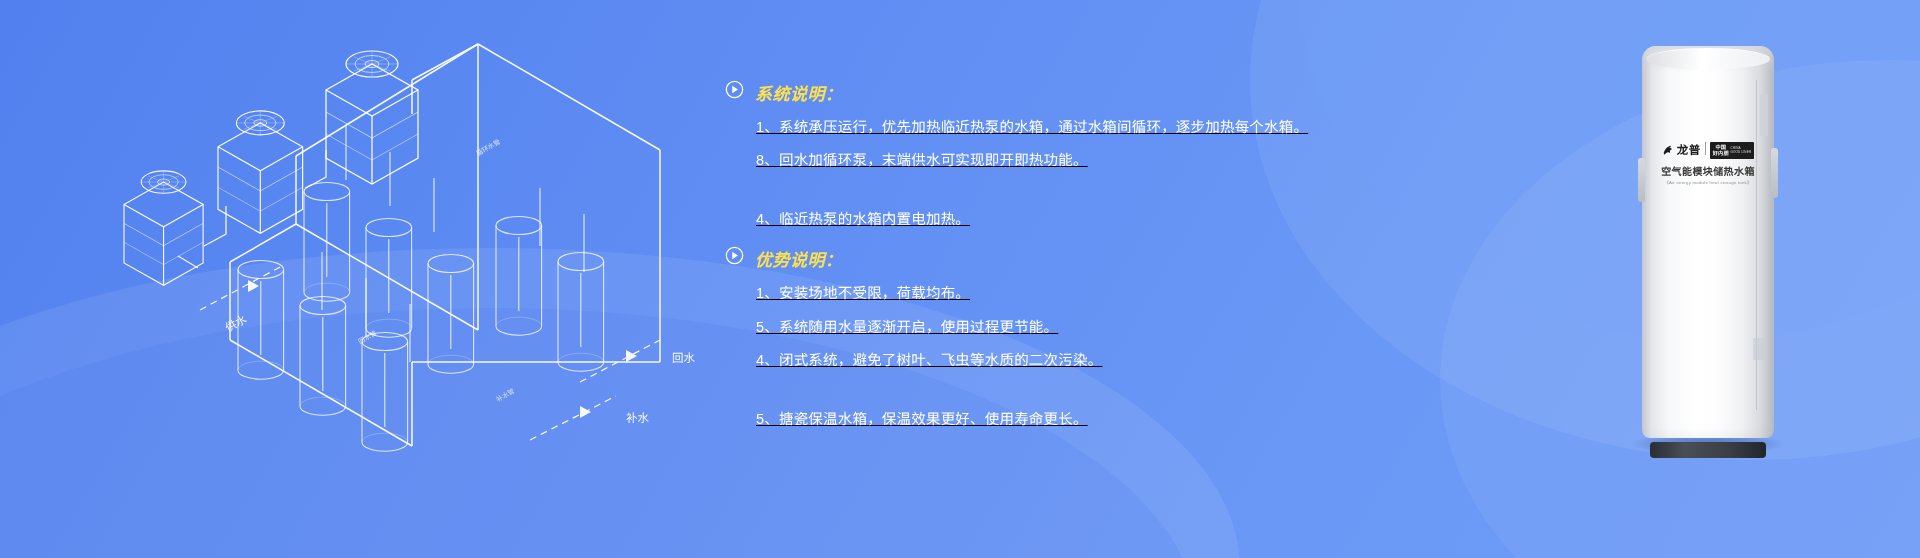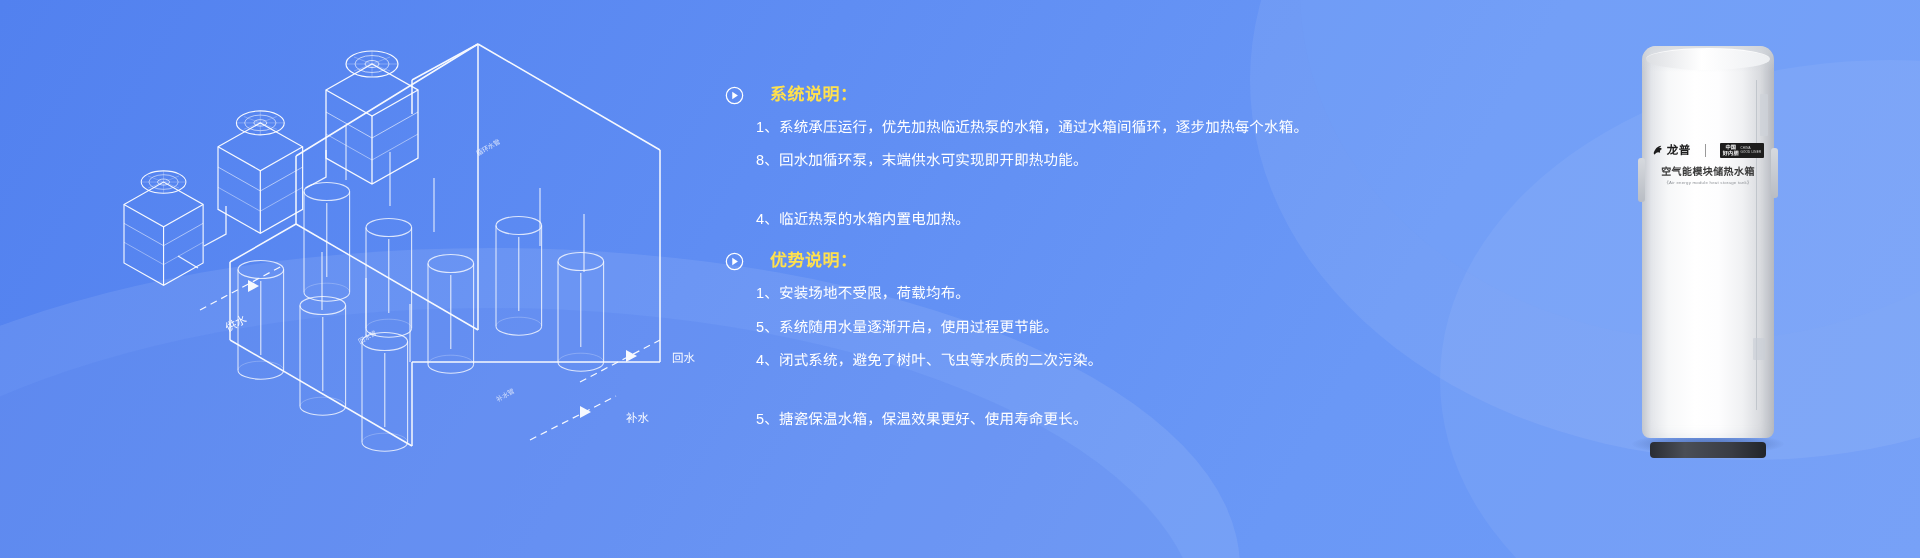--- a/index.html
+++ b/index.html
@@ -60,38 +60,39 @@
   
   .copy {
     position:absolute;
     left:725px; top:80px;
     width:600px;
   }
   .section { margin-bottom:16px; }
   .section:last-child { margin-bottom:0; }
 
   .sec-head {
-    display:flex; align-items:flex-end;
-    gap:26px;
+    display:flex; align-items:flex-start;
+    gap:11px;
     margin-bottom:11px;
+    font-style:italic;
   }
   .play-icon {
     flex:0 0 auto;
     width:19px; height:19px;
     display:block;
   }
   .sec-title {
     font-size:17px;
     font-weight:bold;
     color:#ffe14d;
     letter-spacing:.5px;
     white-space:nowrap;
   }
 
-  .sec-list { list-style:none; padding-left:31px; }
+  .sec-list { list-style:none; padding-left:31px;text-decoration:underline; }
   .sec-list li {
     font-size:14.5px;
     color:#ffffff;
     line-height:1.55;
     margin-bottom:11px;
     white-space:nowrap;
     letter-spacing:.2px;
   }
   .sec-list li:last-child { margin-bottom:0;margin-top:36px; }
 
@@ -170,22 +171,22 @@
     border-radius:1px;
   }
 
   .brand-block {
     position:absolute;
     left:0; top:96px;
     width:132px;
     text-align:center;
   }
   .brand-row {
-    display:flex; align-items:center; justify-content:center;
-    gap:14px;
+    display:flex; justify-content:center;
+    gap:4px;
     height:17px;
   }
   .brand-mark {
     display:flex; align-items:center; gap:2px;
   }
   .brand-logo-glyph { width:13px; height:13px; display:block; }
   .brand-name {
     font-size:11.5px; font-weight:bold; color:#1c1c1c;
     letter-spacing:.5px; line-height:1;
   }

